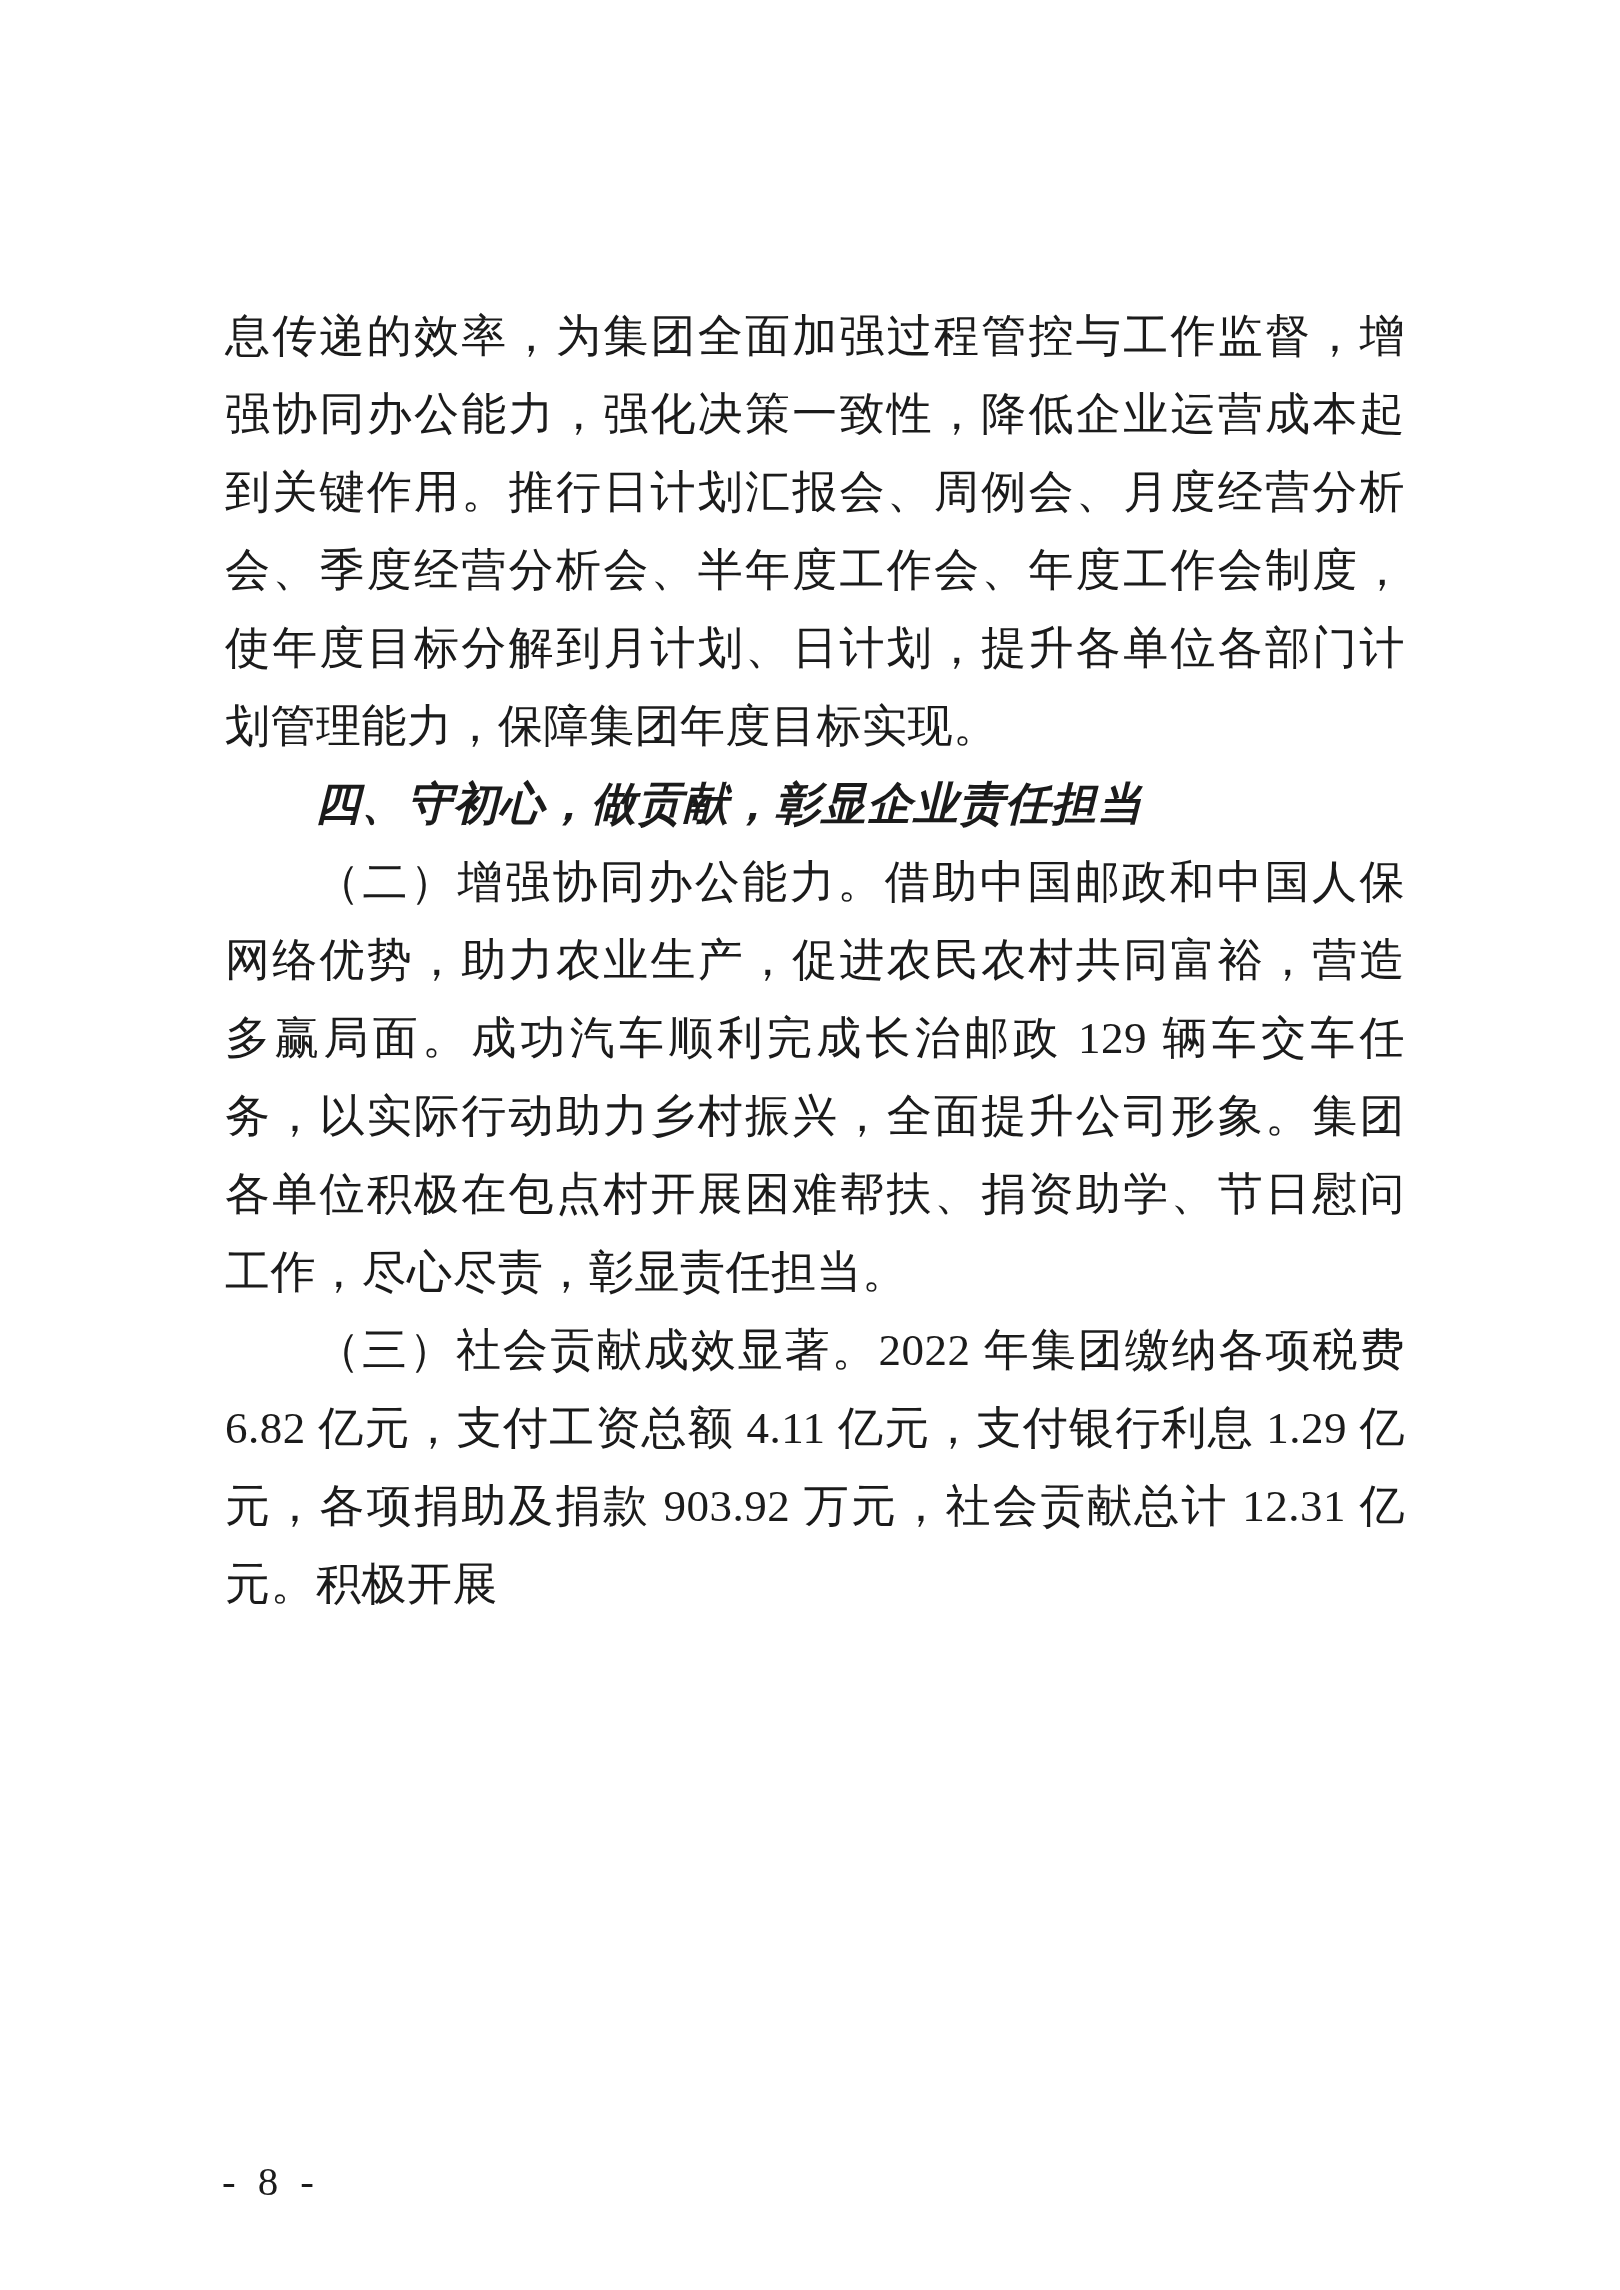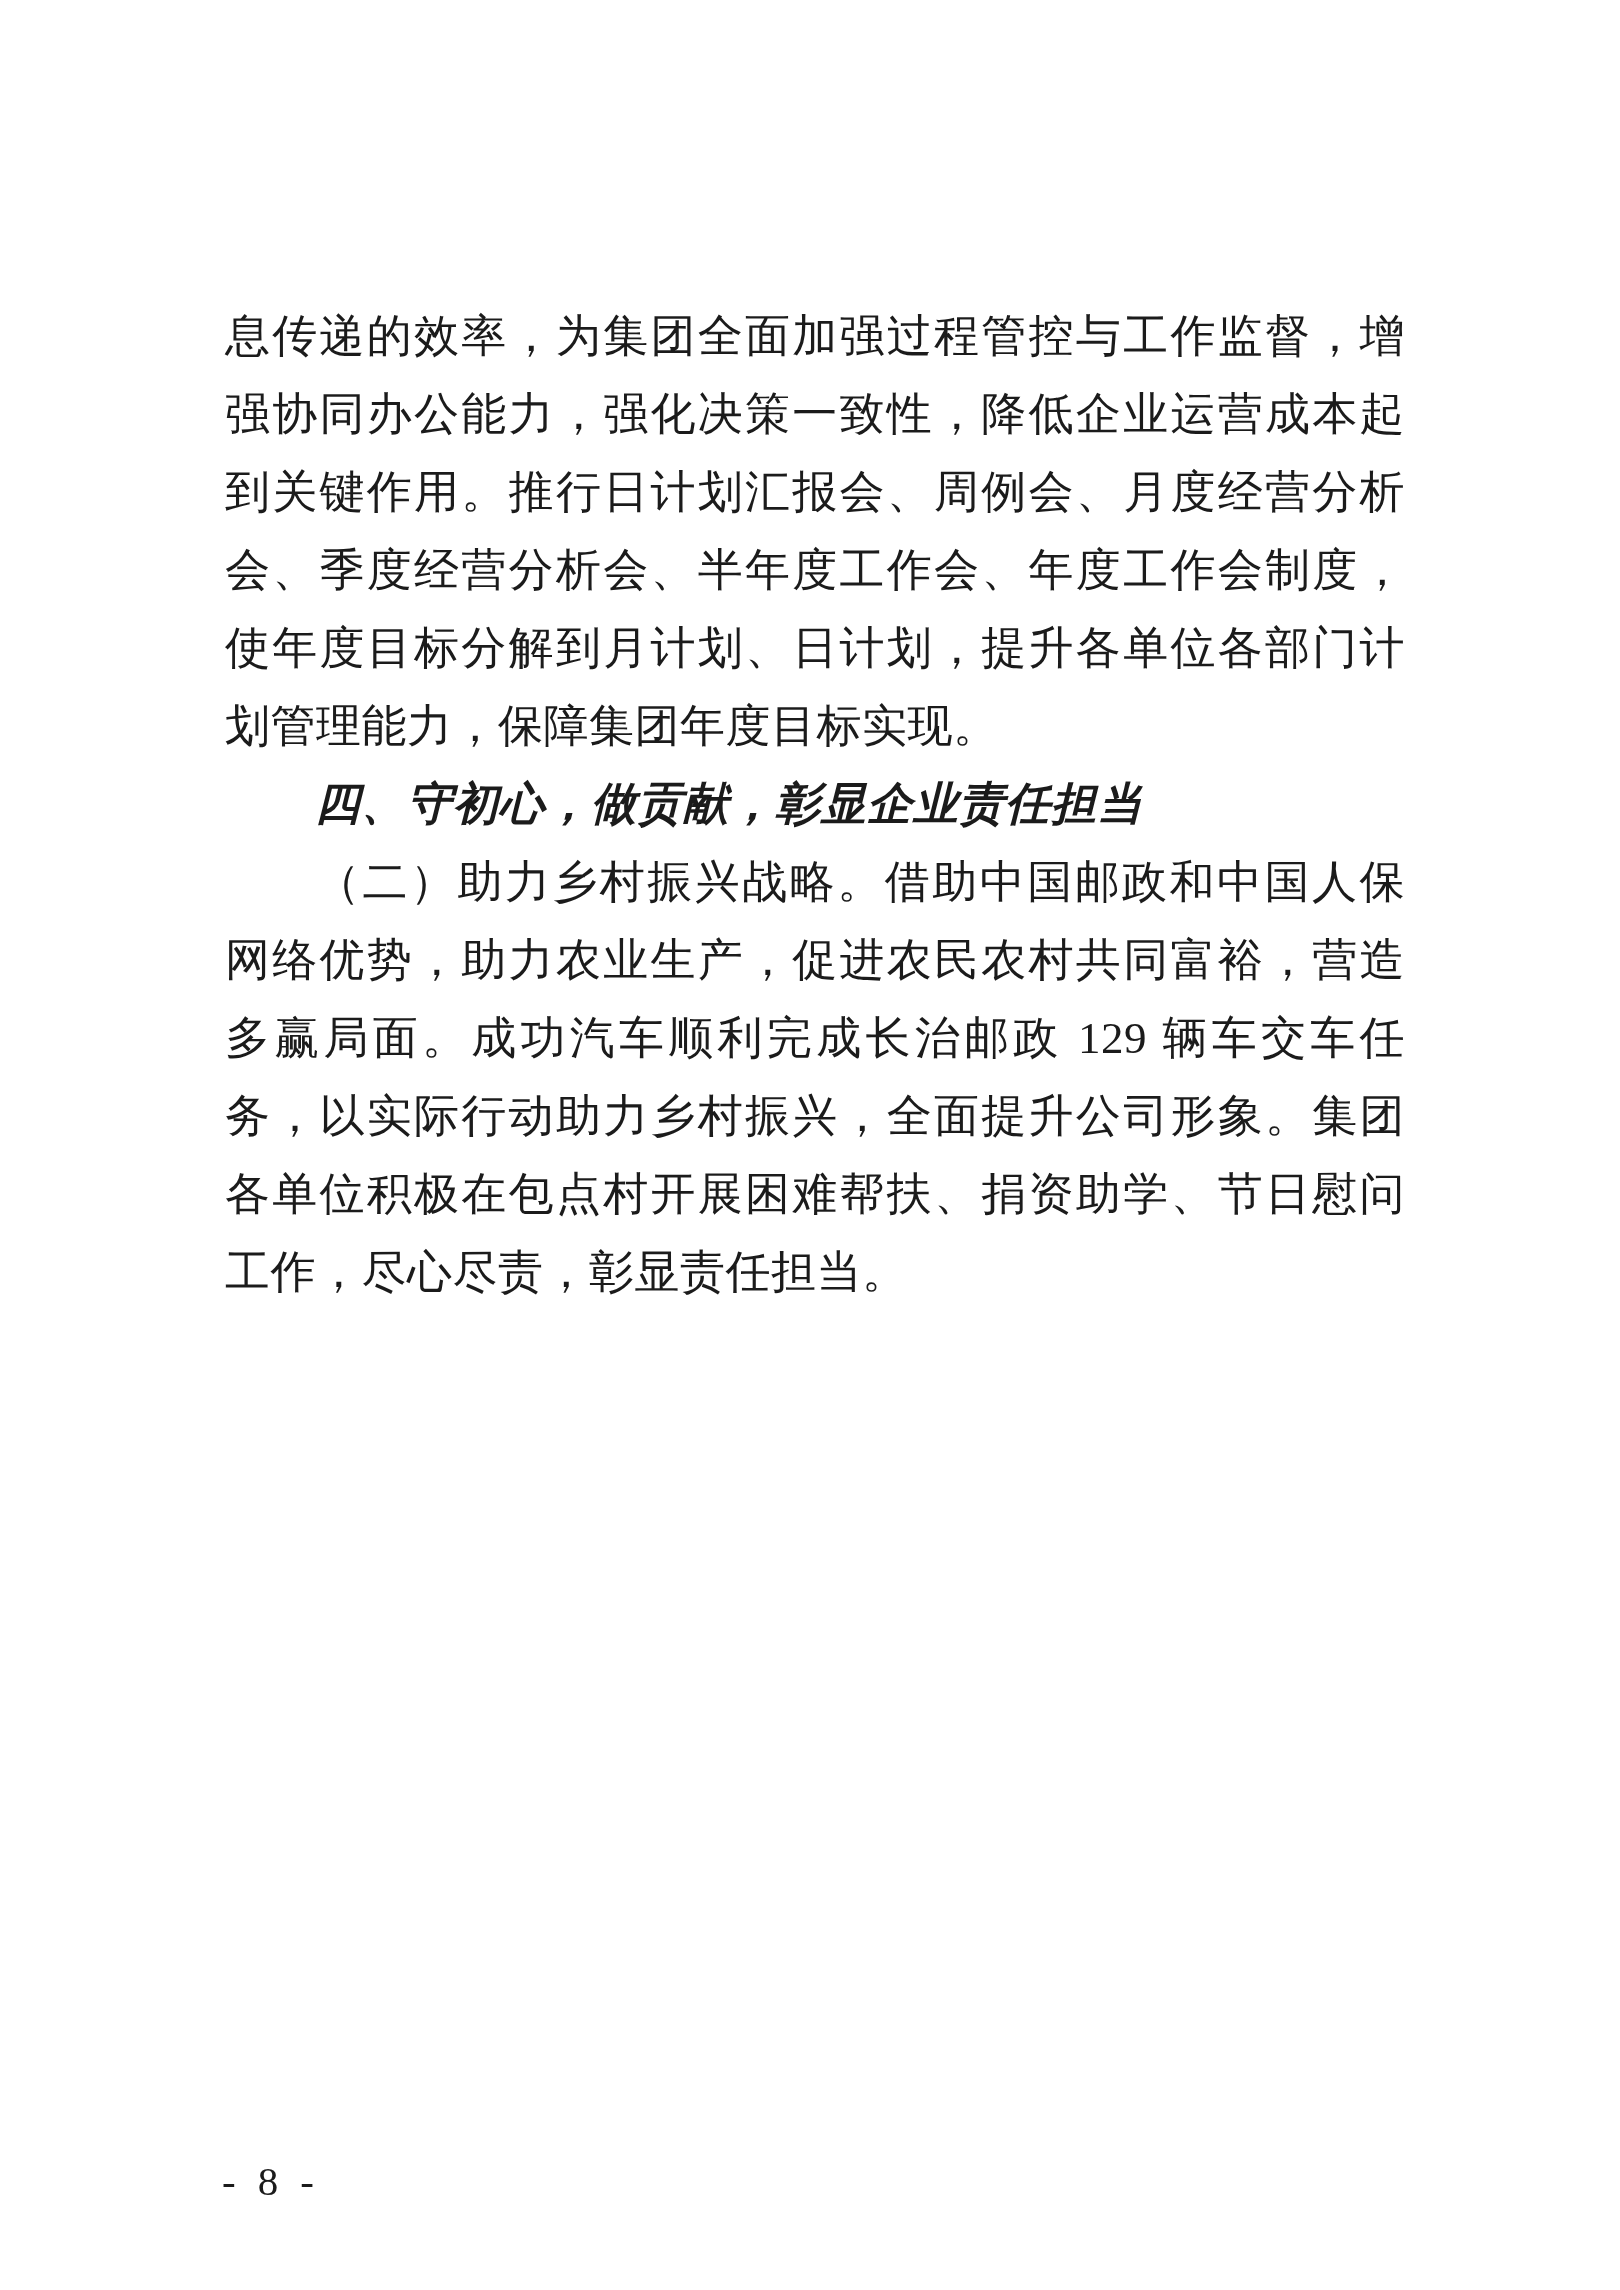--- a/index.html
+++ b/index.html
@@ -69,21 +69,22 @@
 <div class="page">
 
   <div class="content">
 
     <p class="continuation">息传递的效率，为集团全面加强过程管控与工作监督，增强协同办公能力，强化决策一致性，降低企业运营成本起到关键作用。推行日计划汇报会、周例会、月度经营分析会、季度经营分析会、半年度工作会、年度工作会制度，使年度目标分解到月计划、日计划，提升各单位各部门计划管理能力，保障集团年度目标实现。</p>
 
     <p class="heading">四、守初心，做贡献，彰显企业责任担当</p>
 
 
 
-    <p><span class="lead-in">（二）助力乡村振兴战略。</span><span>借助中国邮政和中国人保网络优势，助力农业生产，促进农民农村共同富裕，营造多赢局面。成功汽车顺利完成长治邮政 129 辆车交车任务，以实际行动助力乡村振兴，全面提升公司形象。集团各单位积极在包点村开展困难帮扶、捐资助学、节日慰问工作，尽心尽责，彰显责任担当。</span></p>
+    <p><span class="lead-in">（二）增强协同办公能力。</span><span>借助中国邮政和中国人保网络优势，助力农业生产，促进农民农村共同富裕，营造多赢局面。成功汽车顺利完成长治邮政 129 辆车交车任务，以实际行动助力乡村振兴，全面提升公司形象。集团各单位积极在包点村开展困难帮扶、捐资助学、节日慰问工作，尽心尽责，彰显责任担当。</span></p>
 
+    <p><span class="lead-in">（三）社会贡献成效显著。</span><span>2022 年集团缴纳各项税费 6.82 亿元，支付工资总额 4.11 亿元，支付银行利息 1.29 亿元，各项捐助及捐款 903.92 万元，社会贡献总计 12.31 亿元。积极开展</span></p>
 
   </div>
 
   <div class="footer">- 8 -</div>
 
 </div>
 
 
 </body></html>

